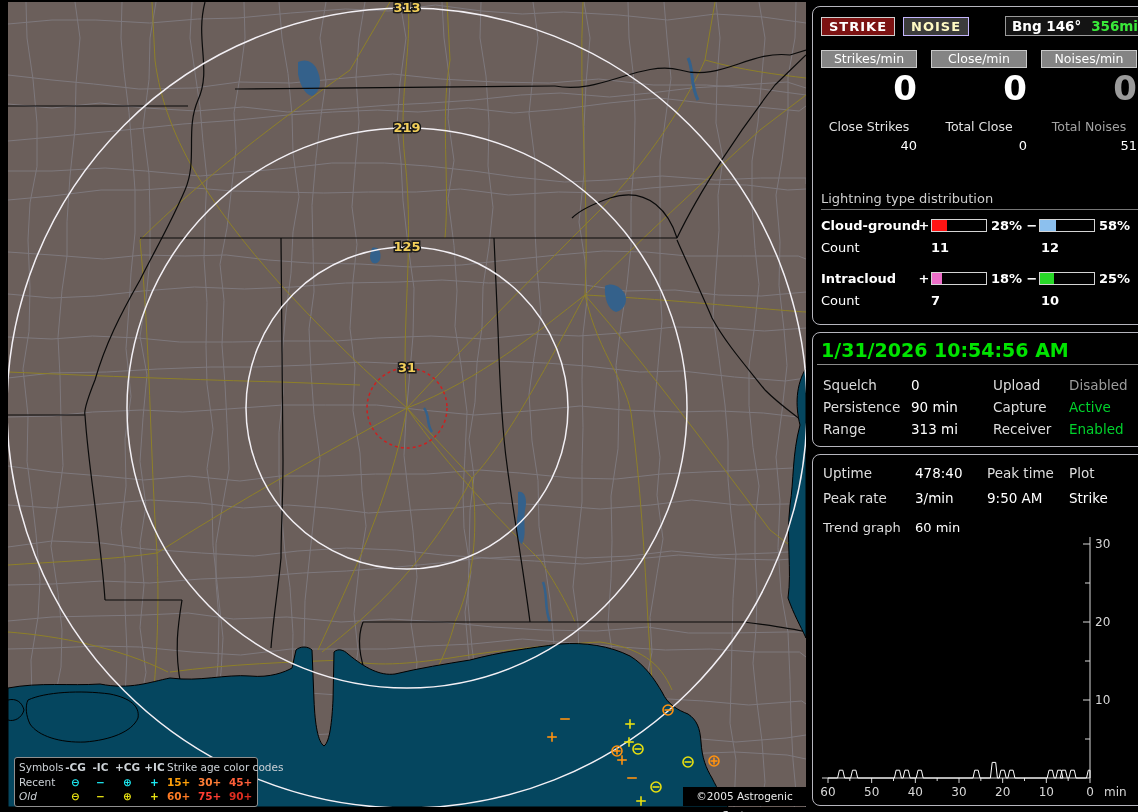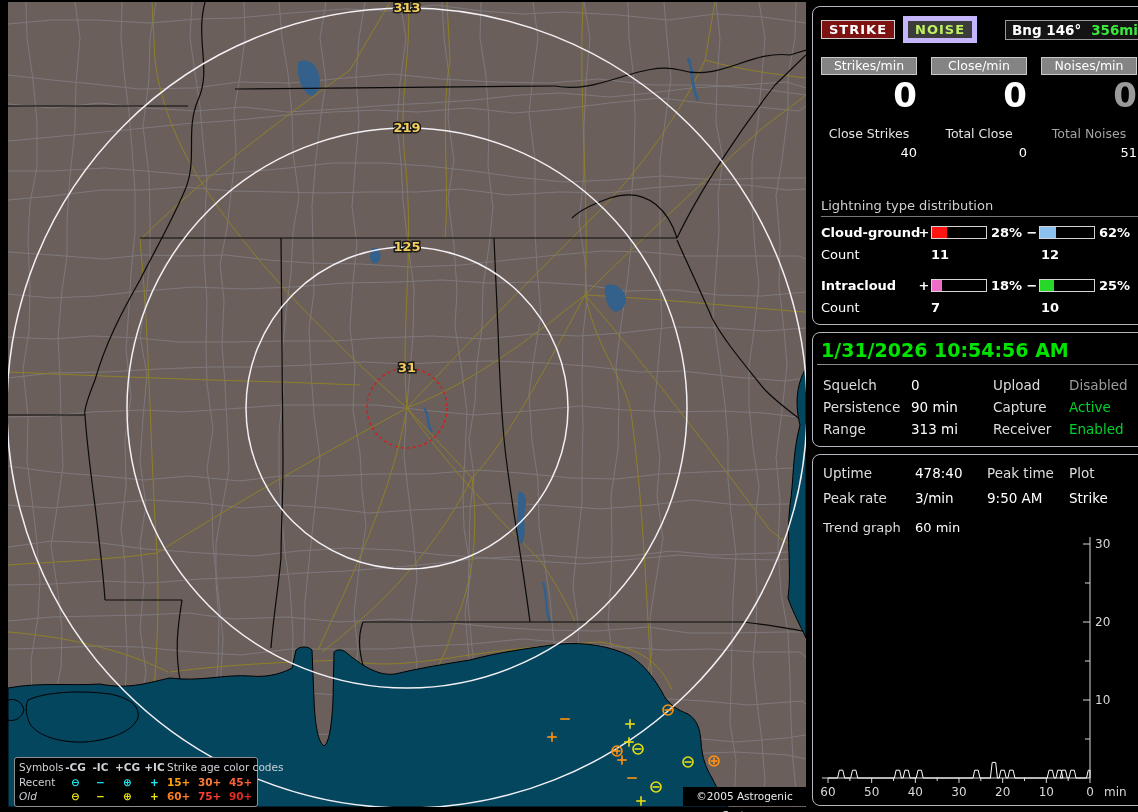--- a/index.html
+++ b/index.html
@@ -17,21 +17,21 @@
     color:#e9e9e9;font-size:10.5px;text-align:center;line-height:19px;}
   
   .panel{position:absolute;left:812px;width:342px;background:#000;border:1px solid #b5b5bd;
     border-radius:8px;box-sizing:border-box;color:#e2e2e2;}
   #p1{top:6px;height:319px;}
   #p2{top:332px;height:115px;}
   #p3{top:454px;height:352px;}
   .btnrow{display:flex;align-items:center;margin:9px 8px 0 8px;}
   .tbtn{font-size:13px;font-weight:bold;letter-spacing:1px;padding:1px 7px;margin-right:8px;cursor:default;}
   .tbtn.strike{background:#7c1212;color:#fff;border:1px solid #cfcfcf;}
-  .tbtn.noise{background:#3c3c3c;color:#bef264;border:5px solid #c4b5fd;}
+  .tbtn.noise{background:#3c3c3c;color:#fef9c3;border:1px solid #c4b5fd;}
   .bngbox{margin-left:auto;display:flex;justify-content:space-between;width:126px;background:#141414;
     border:1px solid #9a9a9a;padding:1px 6px;font-size:13.5px;font-weight:bold;align-items:center;}
   .bng-b{color:#fff;} .bng-r{color:#3ae83a;}
   .cols3{display:grid;grid-template-columns:96px 96px 96px;column-gap:14px;margin:0 8px;}
   .chip{background:#848484;color:#fff;border:1px solid #c9c9c9;font-size:12.5px;text-align:center;
     padding:0 0 1px 0;margin-top:14px;}
   .bigzero{font-size:34px;font-weight:bold;text-align:right;line-height:36px;margin-top:2px;color:#fff;}
   .bigzero.dim{color:#9b9b9b;}
   .tot-label{font-size:12.5px;text-align:center;margin-top:13px;white-space:nowrap;}
   .tot-label.dim{color:#a3a3a3;}
@@ -287,21 +287,21 @@
     <span class="dist-name">Cloud-ground</span>
     <span class="dist-sign">+</span>
     <span class="bar">
           <div id="bar00" style="width: 28%; background: rgb(255, 20, 20);"></div>
         </span>
     <span class="dist-pct">28%</span>
     <span class="dist-sign">−</span>
     <span class="bar">
           <div id="bar01" style="width: 30%; background: rgb(140, 192, 238);"></div>
         </span>
-    <span class="dist-pct">62%</span>
+    <span class="dist-pct">58%</span>
   </div>
   <div class="cnt-grid">
     <span>Count</span>
     <span class="cnt-num">11</span>
     <span class="cnt-num">12</span>
   </div>
 
   <div class="dist-grid" style="margin-top:16px;">
     <span class="dist-name">Intracloud</span>
     <span class="dist-sign">+</span>

